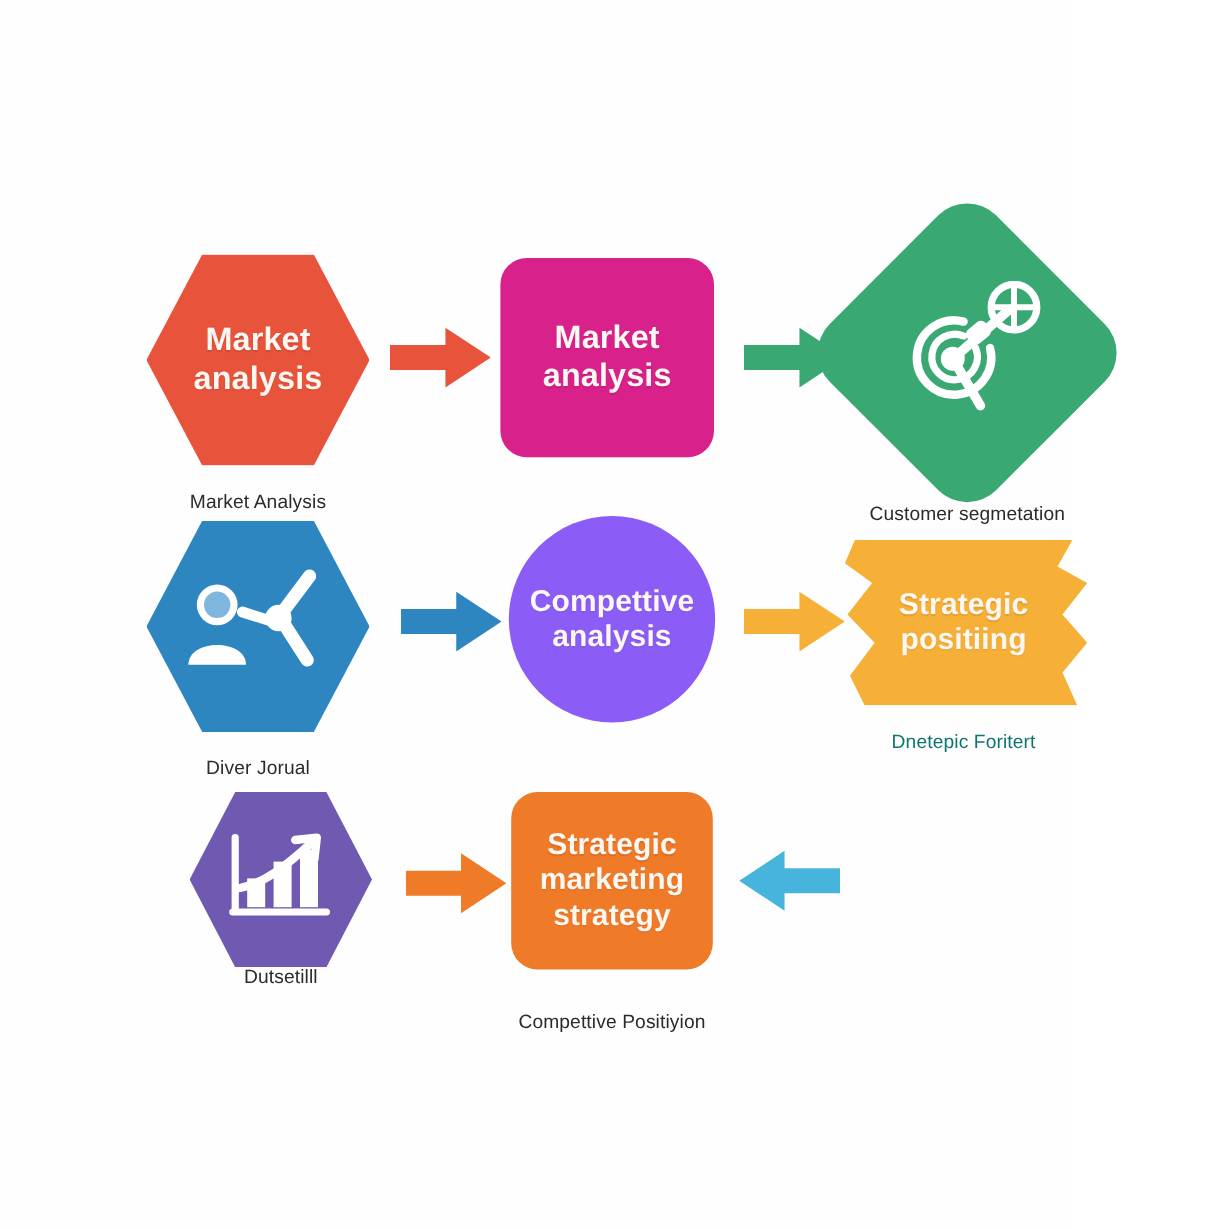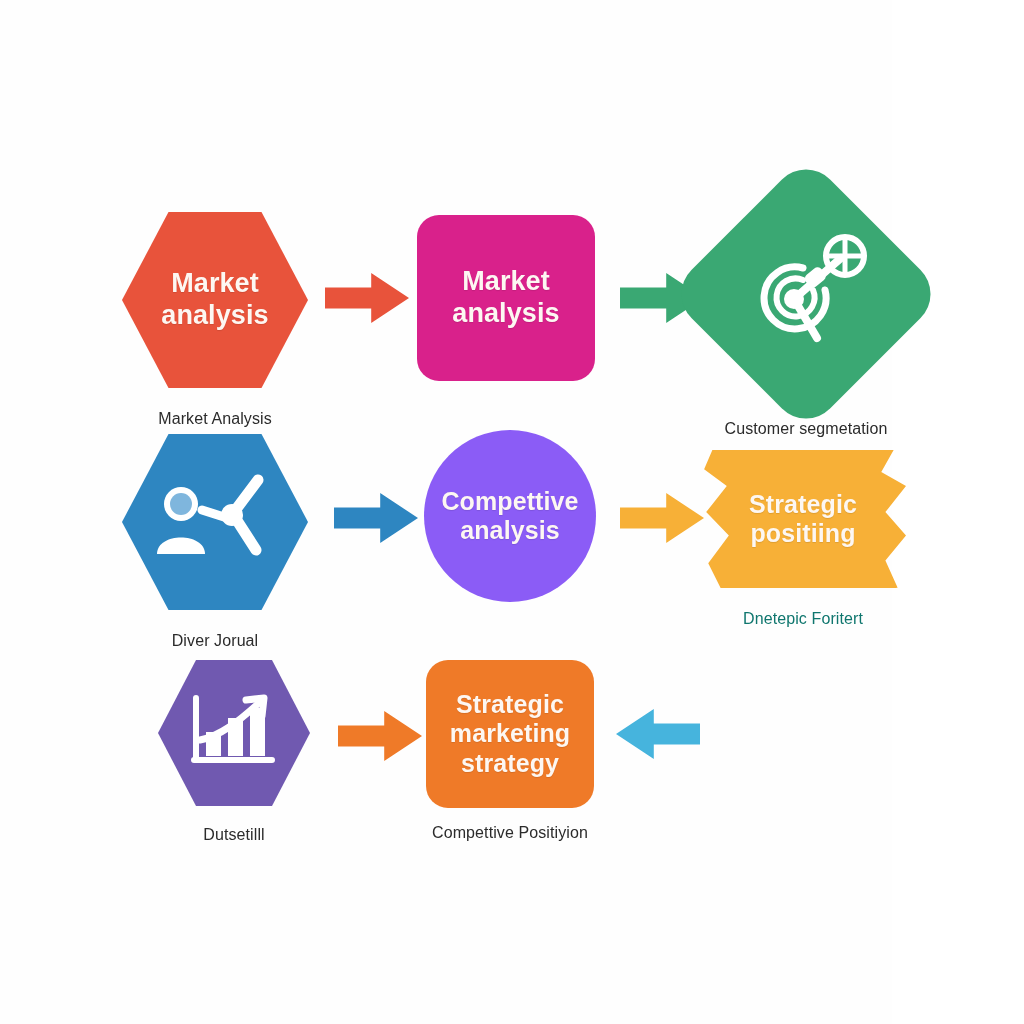--- a/index.html
+++ b/index.html
@@ -229,32 +229,32 @@
 
           <rect x="20" y="40" width="15" height="24" fill="#ffffff"></rect>
           <rect x="42" y="26" width="15" height="38" fill="#ffffff"></rect>
           <rect x="64" y="16" width="15" height="48" fill="#ffffff"></rect>
 
           <path d="M14 48 C34 44 52 30 74 10" stroke="#ffffff" stroke-width="7" fill="none" stroke-linecap="round"></path>
           <path d="M60 8 L78 6 L76 24" stroke="#ffffff" stroke-width="7" fill="none" stroke-linecap="round" stroke-linejoin="round"></path>
         </svg>
       </span>
     </div>
-    <div class="caption" style="margin-top: 20px; color: rgb(43, 43, 43);">Dutsetilll</div>
+    <div class="caption" style="color: rgb(43, 43, 43);">Dutsetilll</div>
   </div>
 
   <div class="arrow right" id="arrow4" style="left: 338px; top: 710px; background: rgb(239, 122, 40);"></div>
 
   <div class="node" style="left:426px; top:660px;">
     <div class="shape roundsquare" id="shape7" style="width: 168px; height: 148px; background: rgb(239, 122, 40);">
       <div class="shape-label" style="font-size: 25px;">
         <div>Strategic</div>
         <div>marketing</div>
         <div>strategy</div>
       </div>
     </div>
-    <div class="caption" style="margin-top: 16px; color: rgb(43, 43, 43);">Compettive Positiyion</div>
+    <div class="caption" style="margin-top: 36px; color: rgb(43, 43, 43);">Compettive Positiyion</div>
   </div>
 
   <div class="arrow left" id="arrow5" style="left: 616px; top: 708px; background: rgb(70, 180, 221);"></div>
 
 
 </div>
 
 </body></html>

